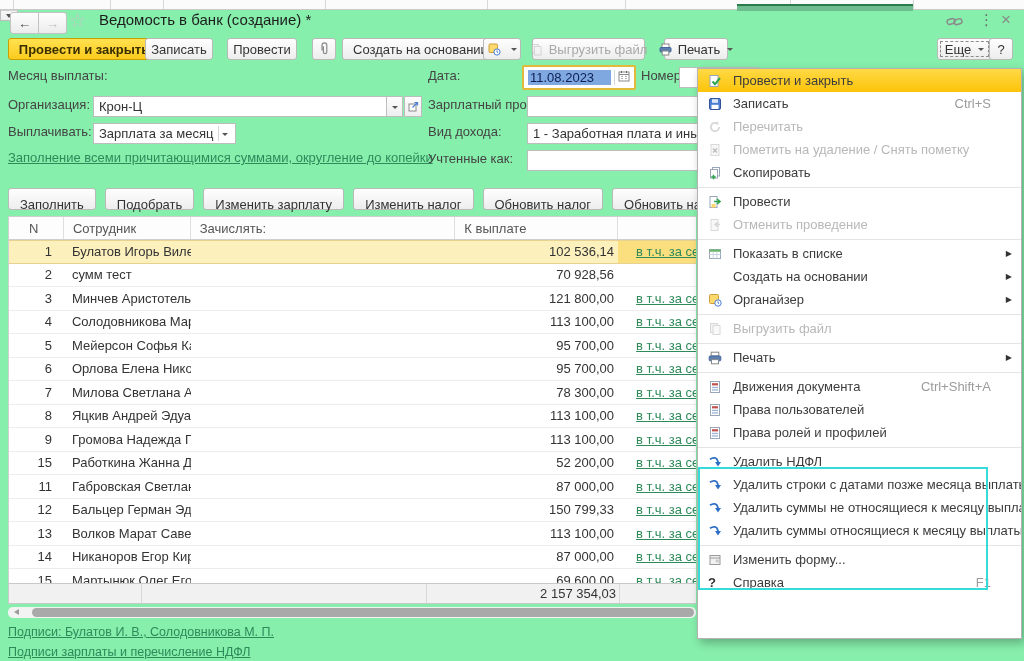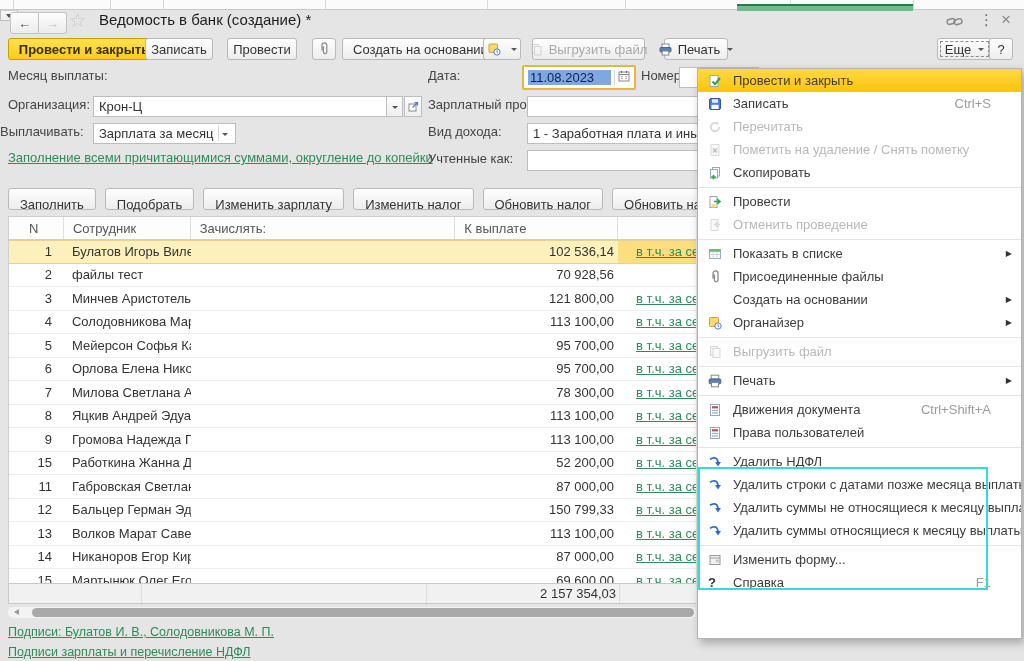--- a/index.html
+++ b/index.html
@@ -1,16 +1,16 @@
 <!DOCTYPE html>
 <html><head>
 <meta charset="utf-8">
 <style>
   html,body{margin:0;padding:0;background:#fff;}
-  .screen{position:relative;width:1024px;height:661px;background:#e5e5e5;overflow:hidden;
+  .screen{position:relative;width:1024px;height:661px;background:#86efac;overflow:hidden;
           font-family:"Liberation Sans","DejaVu Sans",sans-serif;font-size:13px;color:#333;}
   .abs{position:absolute;}
 
   
   .tabstrip{left:0;top:0;width:1024px;height:9px;background:#fbfbfb;border-bottom:1px solid #c9c9c9;}
   .tabsep{position:absolute;top:0;width:1px;height:9px;background:#d8d8d8;}
   .tab-active{position:absolute;top:4px;left:737px;width:176px;height:5px;background:#6fbd8f;border-top:2px solid #2a7a4d;}
 
   
   .navgroup{left:10px;top:12px;display:flex;}
@@ -221,21 +221,21 @@
   <div class="sqbtn" style="left:386px;top:96px;width:17px">
       <span class="caret" style="margin:4px 0 0 0"></span>
     </div>
   <div class="sqbtn" style="left:404px;top:96px;width:18px">
     <svg width="11" height="11" viewBox="0 0 11 11">
         <rect x="1" y="3" width="7" height="7" fill="#fff" stroke="#8a8a8a"></rect>
         <path d="M4.5 6.5L9.5 1.5M6.5 1.5h3v3" fill="none" stroke="#4a7fd4" stroke-width="1.2"></path>
       </svg>
   </div>
 
-  <div class="lbl" style="left:0;top:124px">Выплачивать:</div>
+  <div class="lbl" style="left:8px;top:124px">Выплачивать:</div>
   <div class="inp" style="left:93px;top:123px;width:143px">
     <span class="flex1">Зарплата за месяц</span>
     <span class="inp-div"></span>
     <span class="caret" style="margin:4px 2px 0 0"></span>
   </div>
 
   <div class="abs fill-link glink">Заполнение всеми причитающимися суммами, округление до копейки</div>
 
   <div class="lbl" style="left:428px;top:68px">Дата:</div>
   <div class="abs date-wrap">
@@ -288,21 +288,21 @@
     <div class="tbody" id="tbody">
         <div class="trow sel">
     <span class="c-n">1</span>
     <span class="c-name">Булатов Игорь Виле...</span>
     <span class="c-pay"></span>
     <span class="c-amt">102 536,14</span>
     <span class="c-link glink">в т.ч. за сен</span>
   </div>
         <div class="trow">
     <span class="c-n">2</span>
-    <span class="c-name">файлы тест</span>
+    <span class="c-name">сумм тест</span>
     <span class="c-pay"></span>
     <span class="c-amt">70 928,56</span>
     <span class="c-link"></span>
   </div>
         <div class="trow">
     <span class="c-n">3</span>
     <span class="c-name">Минчев Аристотель ...</span>
     <span class="c-pay"></span>
     <span class="c-amt">121 800,00</span>
     <span class="c-link glink">в т.ч. за сен</span>
@@ -487,29 +487,20 @@
     <span class="mi-icon">
           <svg width="14" height="14" viewBox="0 0 14 14">
             <rect x="1.5" y="2.5" width="11" height="9" fill="#fff" stroke="#9aa7b8"></rect>
             <rect x="1.5" y="2.5" width="11" height="2.3" fill="#6cb86c"></rect>
             <path d="M1.5 7.5h11M5.2 4.8v6.7M8.8 4.8v6.7" stroke="#c9d4e0"></path>
           </svg>
         </span>
     <span class="mi-label">Показать в списке</span>
     <span class="mi-short"></span>
   </div>
-      <div class="mi">
-    <span class="mi-icon">
-          <svg width="14" height="14" viewBox="0 0 14 14">
-            <path d="M5 8.5V3.4a2.5 2.5 0 0 1 5 0V10a1.8 1.8 0 0 1-3.6 0V4.5" fill="none" stroke="#8a8a8a" stroke-width="1.3"></path>
-          </svg>
-        </span>
-    <span class="mi-label">Присоединенные файлы</span>
-    <span class="mi-short"></span>
-  </div>
       <div class="mi has-sub">
     <span class="mi-icon"></span>
     <span class="mi-label">Создать на основании</span>
     <span class="mi-short"></span>
   </div>
       <div class="mi has-sub">
     <span class="mi-icon">
           <svg width="14" height="14" viewBox="0 0 14 14">
             <rect x="1.5" y="1.5" width="9" height="9" rx="1" fill="#ffd96b" stroke="#cfa13d"></rect>
             <circle cx="10" cy="10" r="3.2" fill="#fff" stroke="#4a7fd4"></circle>
@@ -560,20 +551,32 @@
           <svg width="14" height="14" viewBox="0 0 14 14">
             <rect x="2.5" y="1.5" width="9" height="11" fill="#fff" stroke="#9aa7b8"></rect>
             <rect x="4" y="3.2" width="6" height="2.2" fill="#c0504d"></rect>
             <rect x="4" y="6.8" width="6" height="1.3" fill="#9ab3d5"></rect>
             <rect x="4" y="9.3" width="6" height="1.3" fill="#9ab3d5"></rect>
           </svg>
         </span>
     <span class="mi-label">Права пользователей</span>
     <span class="mi-short"></span>
   </div>
+      <div class="mi">
+    <span class="mi-icon">
+          <svg width="14" height="14" viewBox="0 0 14 14">
+            <rect x="2.5" y="1.5" width="9" height="11" fill="#fff" stroke="#9aa7b8"></rect>
+            <rect x="4" y="3.2" width="6" height="2.2" fill="#c0504d"></rect>
+            <rect x="4" y="6.8" width="6" height="1.3" fill="#9ab3d5"></rect>
+            <rect x="4" y="9.3" width="6" height="1.3" fill="#9ab3d5"></rect>
+          </svg>
+        </span>
+    <span class="mi-label">Права ролей и профилей</span>
+    <span class="mi-short"></span>
+  </div>
       <div class="mi-sep"></div>
       <div class="mi">
     <span class="mi-icon">
           <svg width="14" height="14" viewBox="0 0 14 14">
             <path d="M2 4.2C5.5 1.8 9 2.5 9.8 6.2L10 7.5" fill="none" stroke="#2f6fc4" stroke-width="1.8"></path>
             <path d="M7 7l3 4.4L13 7z" fill="#2f6fc4"></path>
           </svg>
         </span>
     <span class="mi-label">Удалить НДФЛ</span>
     <span class="mi-short"></span>

